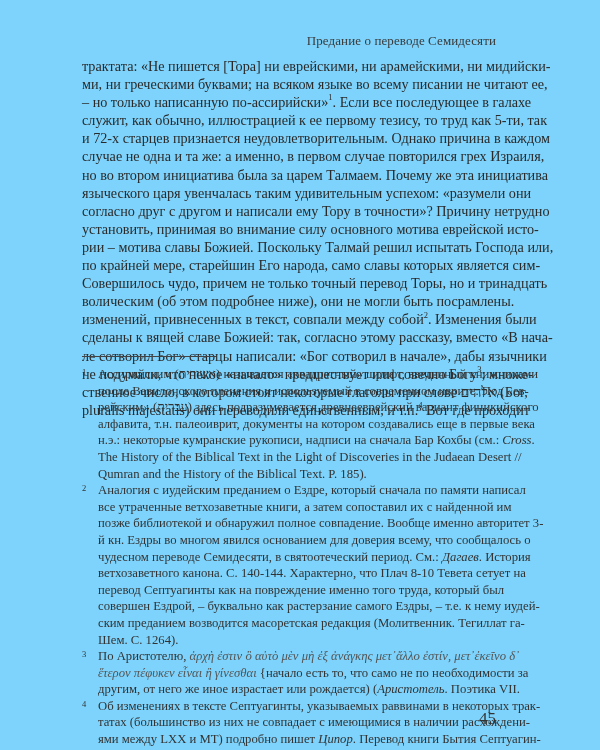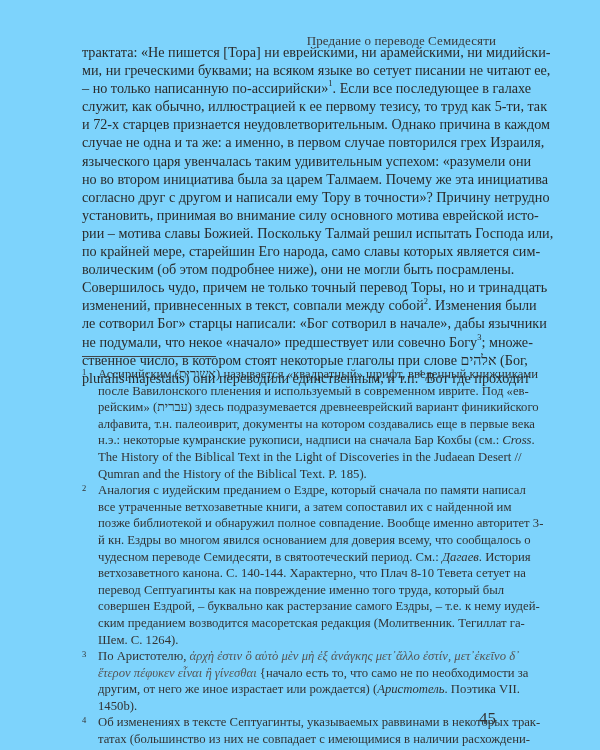--- a/index.html
+++ b/index.html
@@ -1,20 +1,20 @@
 <!DOCTYPE html>
 <html><head>
   <meta charset="utf-8">
   <style>
     html, body { margin: 0; padding: 0; background: #ffffff; }
     body { width: 600px; height: 750px; position: relative; overflow: hidden;
            font-family: "Liberation Serif", "DejaVu Serif", serif; color: #2a2a2a; }
     .page { position: absolute; left: 0; top: 0; width: 600px; height: 750px; background: #7dd3fc; }
     .running-head { position: absolute; top: 33px; right: 104px; font-size: 13px; color: #3a3a3a; letter-spacing: 0.1px; }
-    .body-text { position: absolute; left: 82px; width: 414px; top: 43px; font-size: 14.2px; line-height: 18.1px; }
+    .body-text { position: absolute; left: 82px; width: 414px; top: 57px; font-size: 14.2px; line-height: 18.1px; }
     .line { display: block; text-align: justify; text-align-last: justify; white-space: nowrap; overflow: visible; height: 18.1px; }
     .line.last { text-align-last: justify; }
     sup { font-size: 8.5px; line-height: 0; position: relative; top: -1px; vertical-align: super; }
     .rule { position: absolute; left: 82px; top: 356px; width: 134px; height: 0; border-top: 1px solid #444; }
     .footnotes { position: absolute; left: 82px; width: 414px; top: 366px; font-size: 12.7px; line-height: 16.6px; color: #333; }
     .fn { position: relative; padding-left: 16px; }
     .fn-num { position: absolute; left: 0; top: -2px; font-size: 8.5px; }
     .fn .line { height: 16.6px; }
     .fn .line.short { text-align: center; text-align-last: left; }
     .greek { font-style: italic; color: #555; }
@@ -23,34 +23,35 @@
   </style>
 </head>
 <body>
 
 <div class="page">
 
   <div class="running-head">Предание о переводе Семидесяти</div>
 
   <div class="body-text">
     <span class="line">трактата: «Не пишется [Тора] ни еврейскими, ни арамейскими, ни мидийски-</span>
-    <span class="line">ми, ни греческими буквами; на всяком языке во сетует писании не читают ее,</span>
+    <span class="line">ми, ни греческими буквами; на всяком языке во всему писании не читают ее,</span>
     <span class="line"><span>– но только написанную по-ассирийски»</span><sup>1</sup><span>. Если все последующее в галахе</span></span>
     <span class="line">служит, как обычно, иллюстрацией к ее первому тезису, то труд как 5-ти, так</span>
     <span class="line">и 72-х старцев признается неудовлетворительным. Однако причина в каждом</span>
     <span class="line">случае не одна и та же: а именно, в первом случае повторился грех Израиля,</span>
+    <span class="line">но во втором инициатива была за царем Талмаем. Почему же эта инициатива</span>
     <span class="line">языческого царя увенчалась таким удивительным успехом: «разумели они</span>
-    <span class="line">но во втором инициатива была за царем Талмаем. Почему же эта инициатива</span>
     <span class="line">согласно друг с другом и написали ему Тору в точности»? Причину нетрудно</span>
     <span class="line">установить, принимая во внимание силу основного мотива еврейской исто-</span>
     <span class="line">рии – мотива славы Божией. Поскольку Талмай решил испытать Господа или,</span>
     <span class="line">по крайней мере, старейшин Его народа, само славы которых является сим-</span>
+    <span class="line">Совершилось чудо, причем не только точный перевод Торы, но и тринадцать</span>
     <span class="line">волическим (об этом подробнее ниже), они не могли быть посрамлены.</span>
-    <span class="line">Совершилось чудо, причем не только точный перевод Торы, но и тринадцать</span>
     <span class="line"><span>изменений, привнесенных в текст, совпали между собой</span><sup>2</sup><span>. Изменения были</span></span>
+    <span class="line">сделаны к вящей славе Божией: так, согласно этому рассказу, вместо «В нача-</span>
     <span class="line">ле сотворил Бог» старцы написали: «Бог сотворил в начале», дабы язычники</span>
     <span class="line"><span>не подумали, что некое «начало» предшествует или совечно Богу</span><sup>3</sup><span>; множе-</span></span>
     <span class="line">ственное число, в котором стоят некоторые глаголы при слове אלהים (Бог,</span>
     <span class="line last"><span>pluralis majestatis) они переводили единственным, и т.п.</span><sup>4</sup><span> Вот где проходит</span></span>
   </div>
 
   <div class="rule"></div>
 
   <div class="footnotes">
 
@@ -77,21 +78,20 @@
       <span class="line">совершен Ездрой, – буквально как растерзание самого Ездры, – т.е. к нему иудей-</span>
       <span class="line">ским преданием возводится масоретская редакция (Молитвенник. Тегиллат га-</span>
       <span class="line short">Шем. С. 1264).</span>
     </div>
 
     <div class="fn">
       <span class="fn-num">3</span>
       <span class="line"><span>По Аристотелю, </span><span class="greek">ἀρχὴ ἐστιν ὃ αὐτὸ μὲν μὴ ἐξ ἀνάγκης μετ᾿ἄλλο ἐστίν, μετ᾿ἐκεῖνο δ᾿</span></span>
       <span class="line"><span class="greek">ἕτερον πέφυκεν εἶναι ἢ γίνεσθαι</span><span> {начало есть то, что само не по необходимости за</span></span>
       <span class="line"><span>другим, от него же иное израстает или рождается) (</span><em>Аристотель</em><span>. Поэтика VII.</span></span>
-      <span class="line short">1450b).</span>
     </div>
 
     <div class="fn">
       <span class="fn-num">4</span>
       <span class="line">Об изменениях в тексте Септуагинты, указываемых раввинами в некоторых трак-</span>
       <span class="line">татах (большинство из них не совпадает с имеющимися в наличии расхождени-</span>
       <span class="line"><span>ями между LXX и MT) подробно пишет </span><em>Ципор</em><span>. Перевод книги Бытия Септуагин-</span></span>
     </div>
   </div>
 

